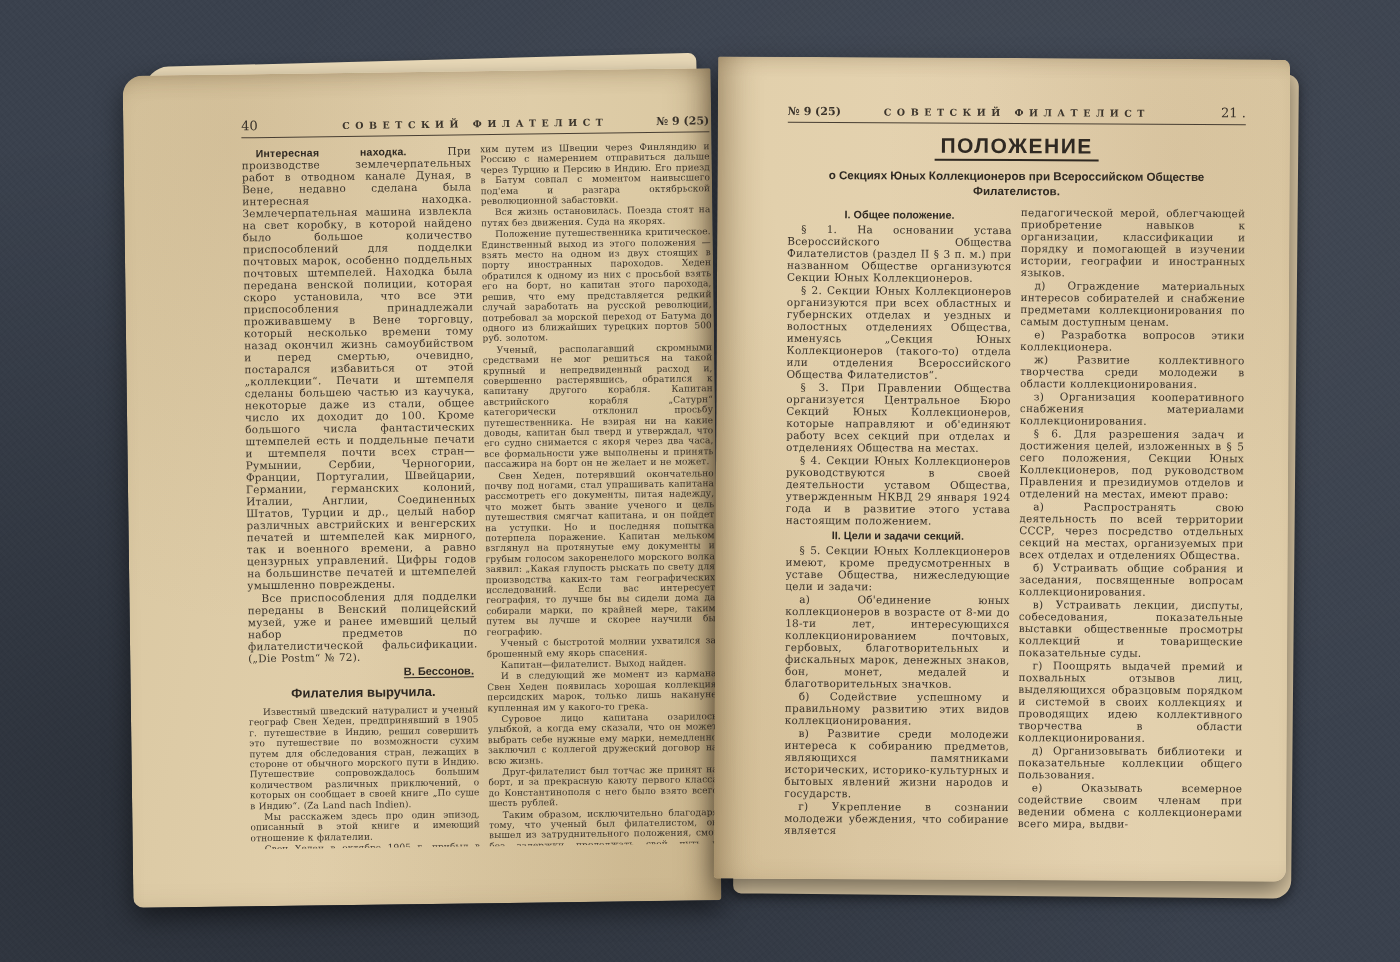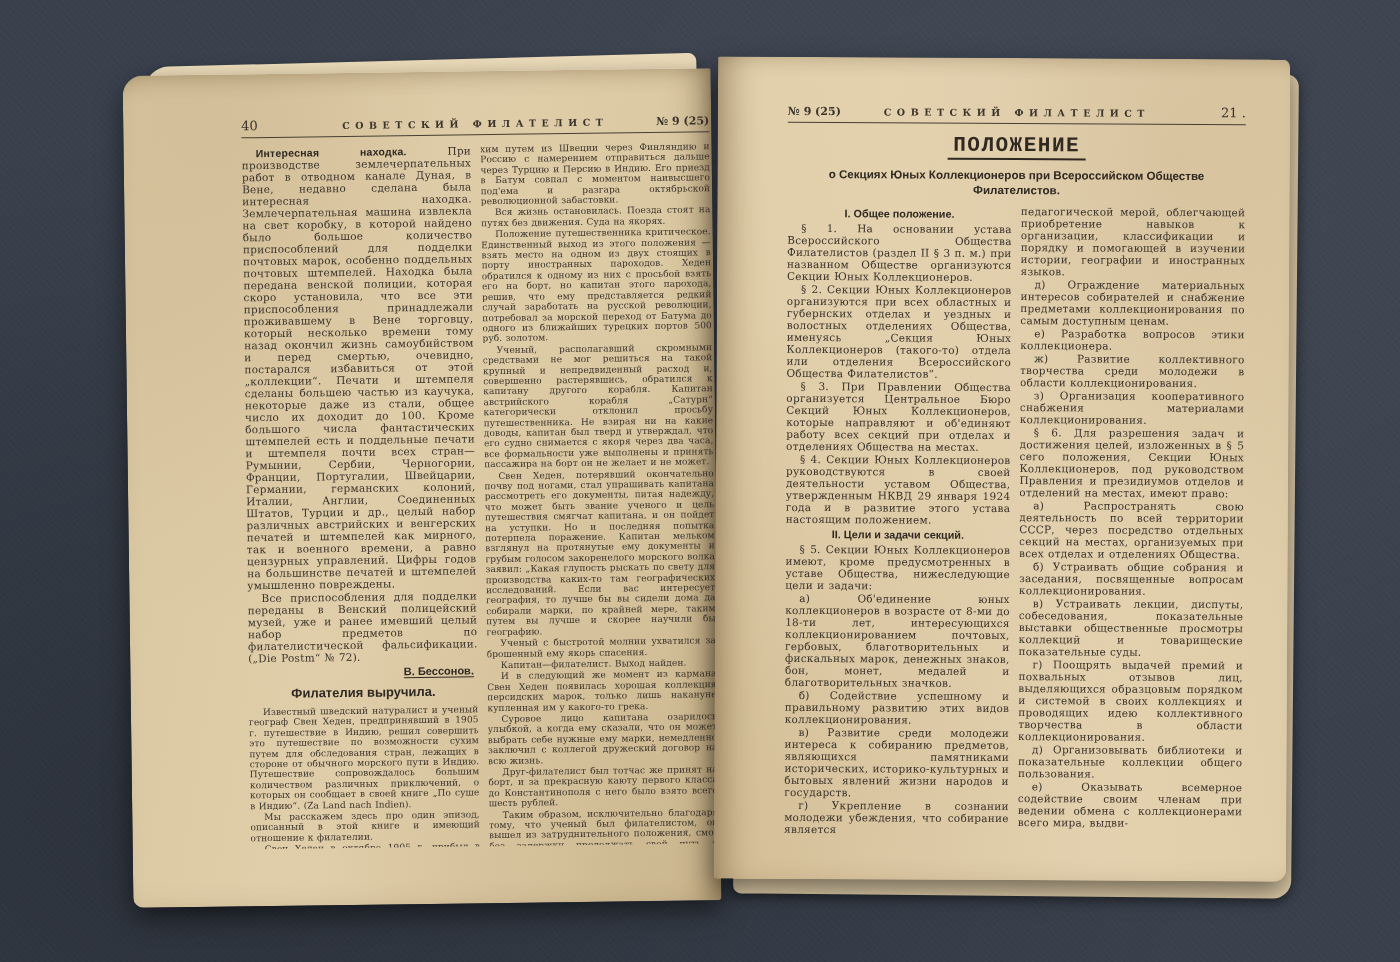--- a/index.html
+++ b/index.html
@@ -58,21 +58,21 @@
   .pg-header .journal {
     flex:1; text-align:center; font-weight:bold;
     font-size:9.5px; letter-spacing:5.5px; color:#3c352c;
   }
   .pg-header .pgnum { font-size:13px; width:64px; }
   .pg-header .issue { font-size:11px; font-weight:bold; width:64px; white-space:nowrap; }
   .pg-header .left-cell  { text-align:left; }
   .pg-header .right-cell { text-align:right; }
 
   .doc-title {
-    font-family:Liberation Mono, monospace; font-weight:bold;
+    font-family:Liberation Sans, sans-serif; font-weight:bold;
     font-size:21px; letter-spacing:1.5px; color:#2f2922;
     width:fit-content; margin:10px auto 7px; padding:0 6px 1px;
     border-bottom:2.4px solid #2f2922; text-align:center;
   }
   .doc-subtitle {
     font-family:"Liberation Sans", sans-serif; font-weight:bold;
     font-size:11.6px; line-height:15px; color:#2f2922;
     text-align:center; margin:0 2px 8px;
   }
 

